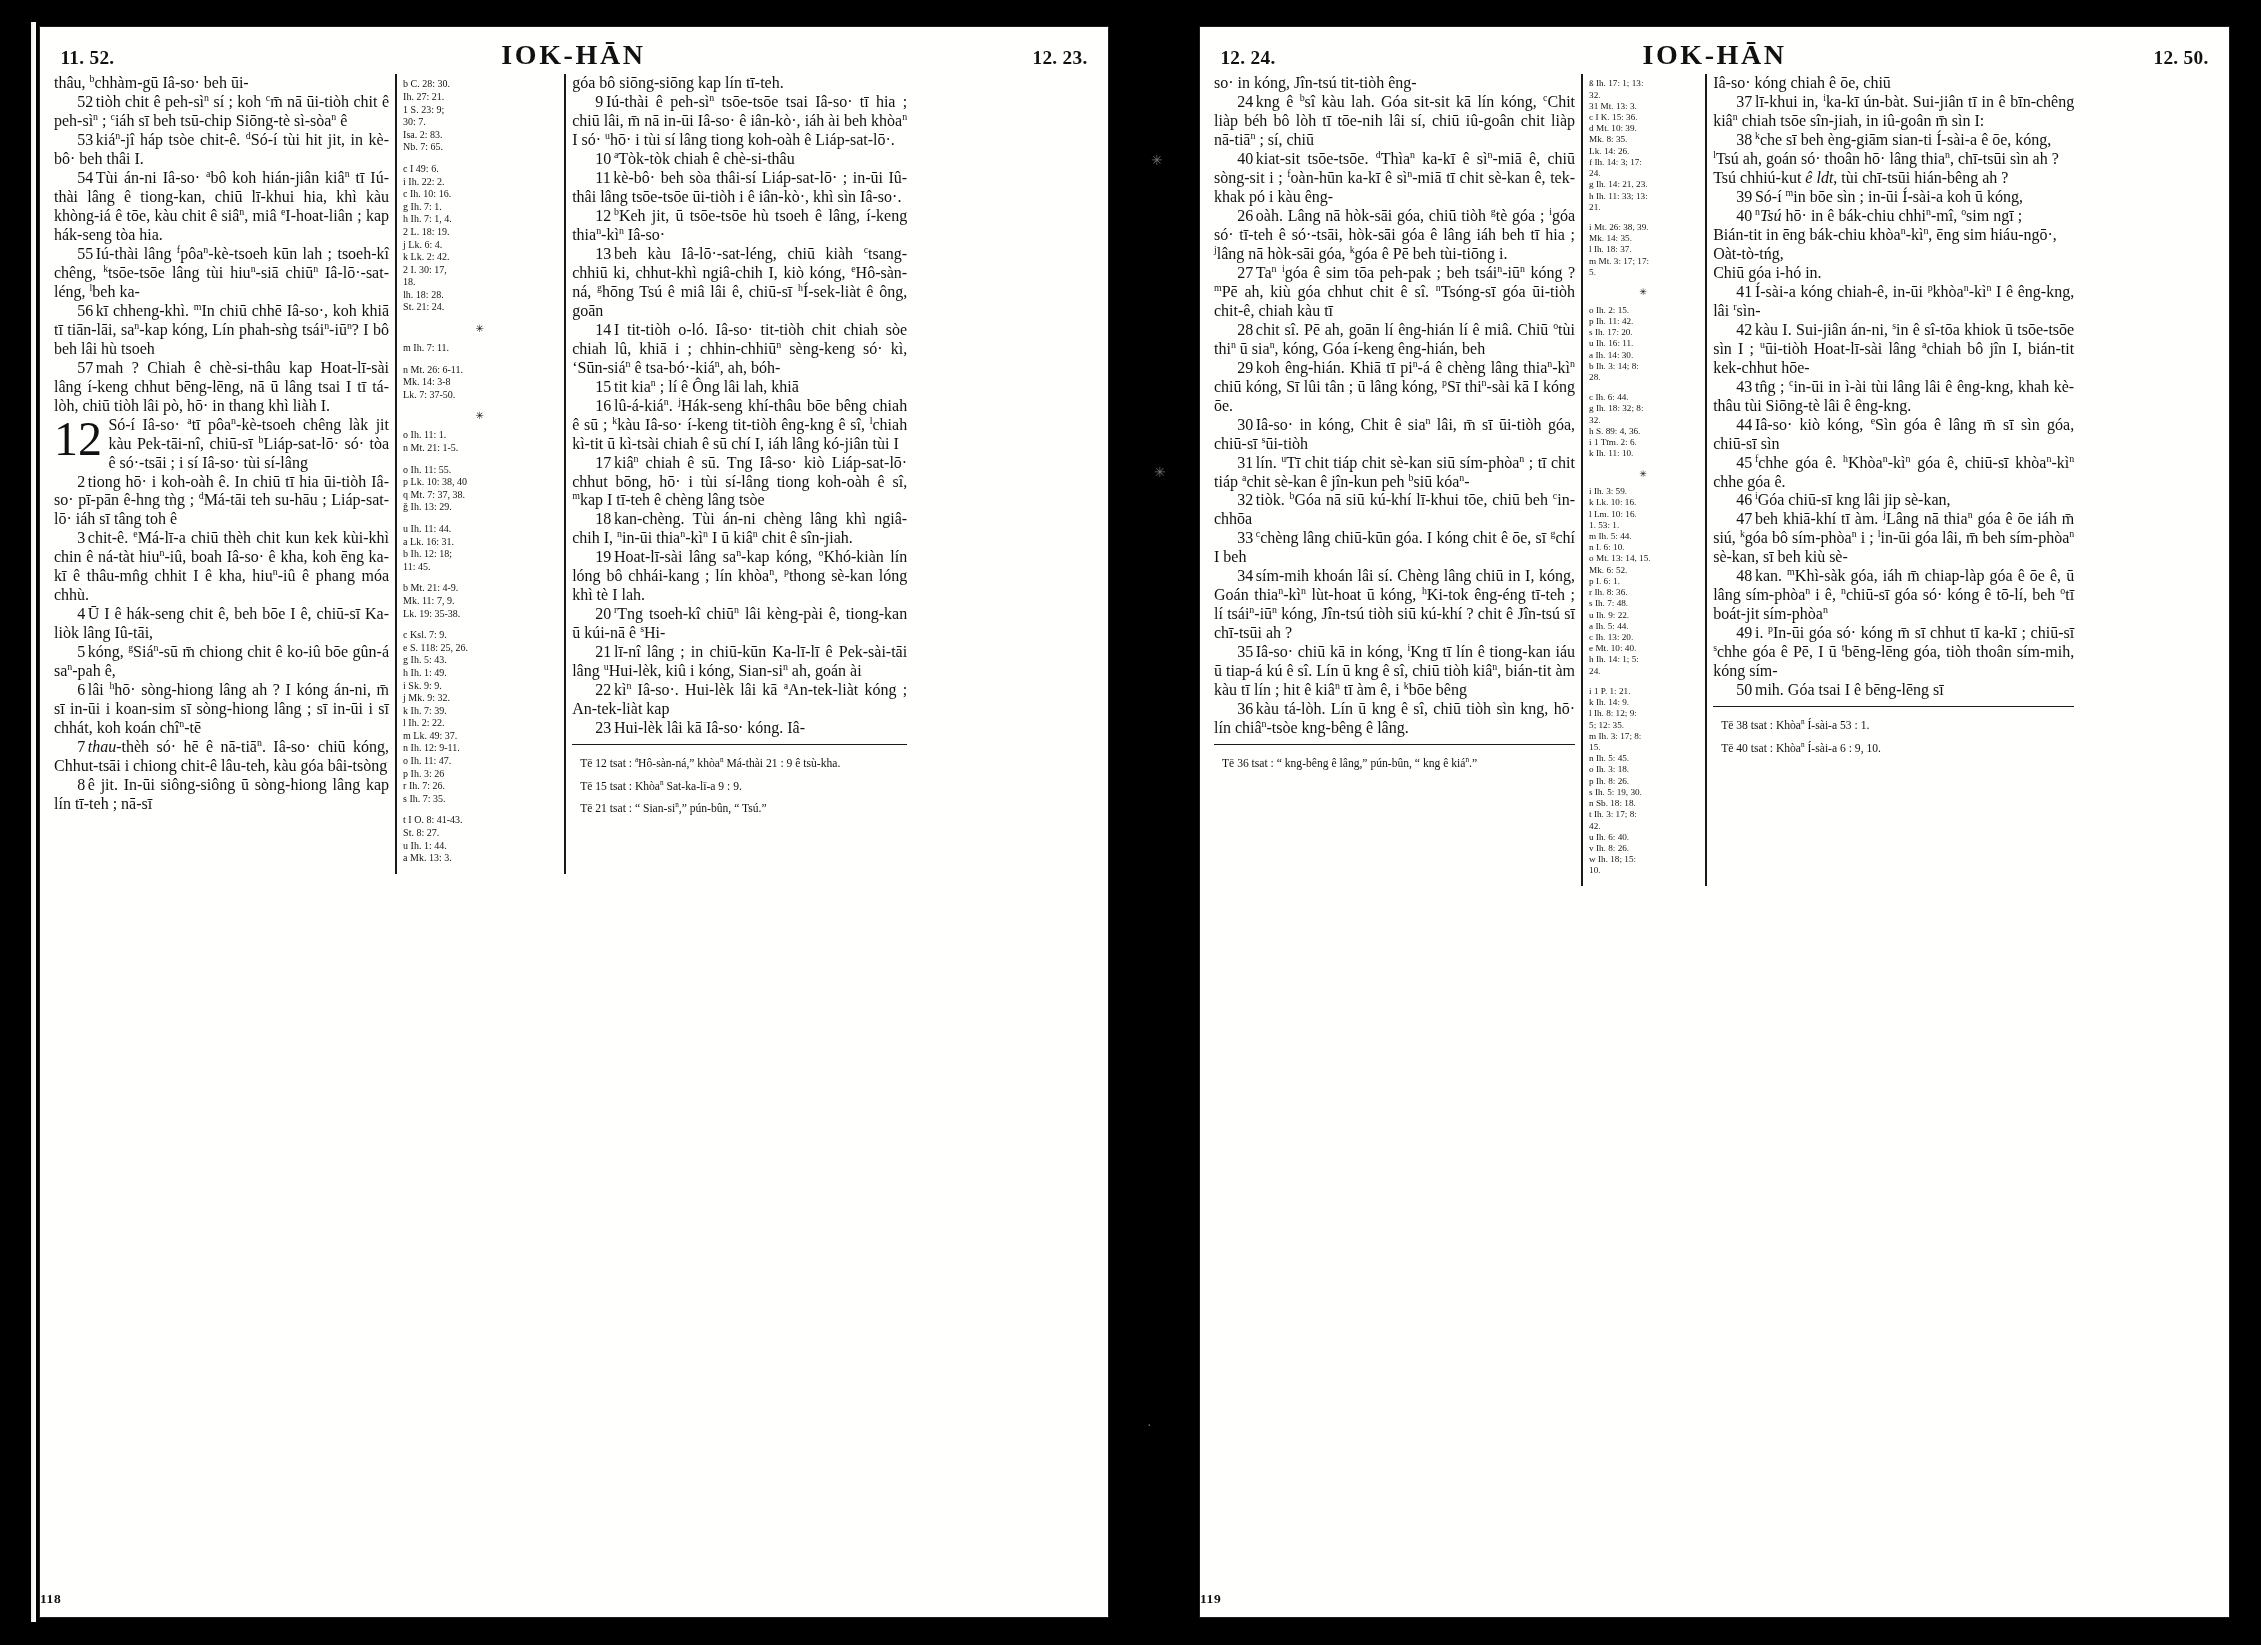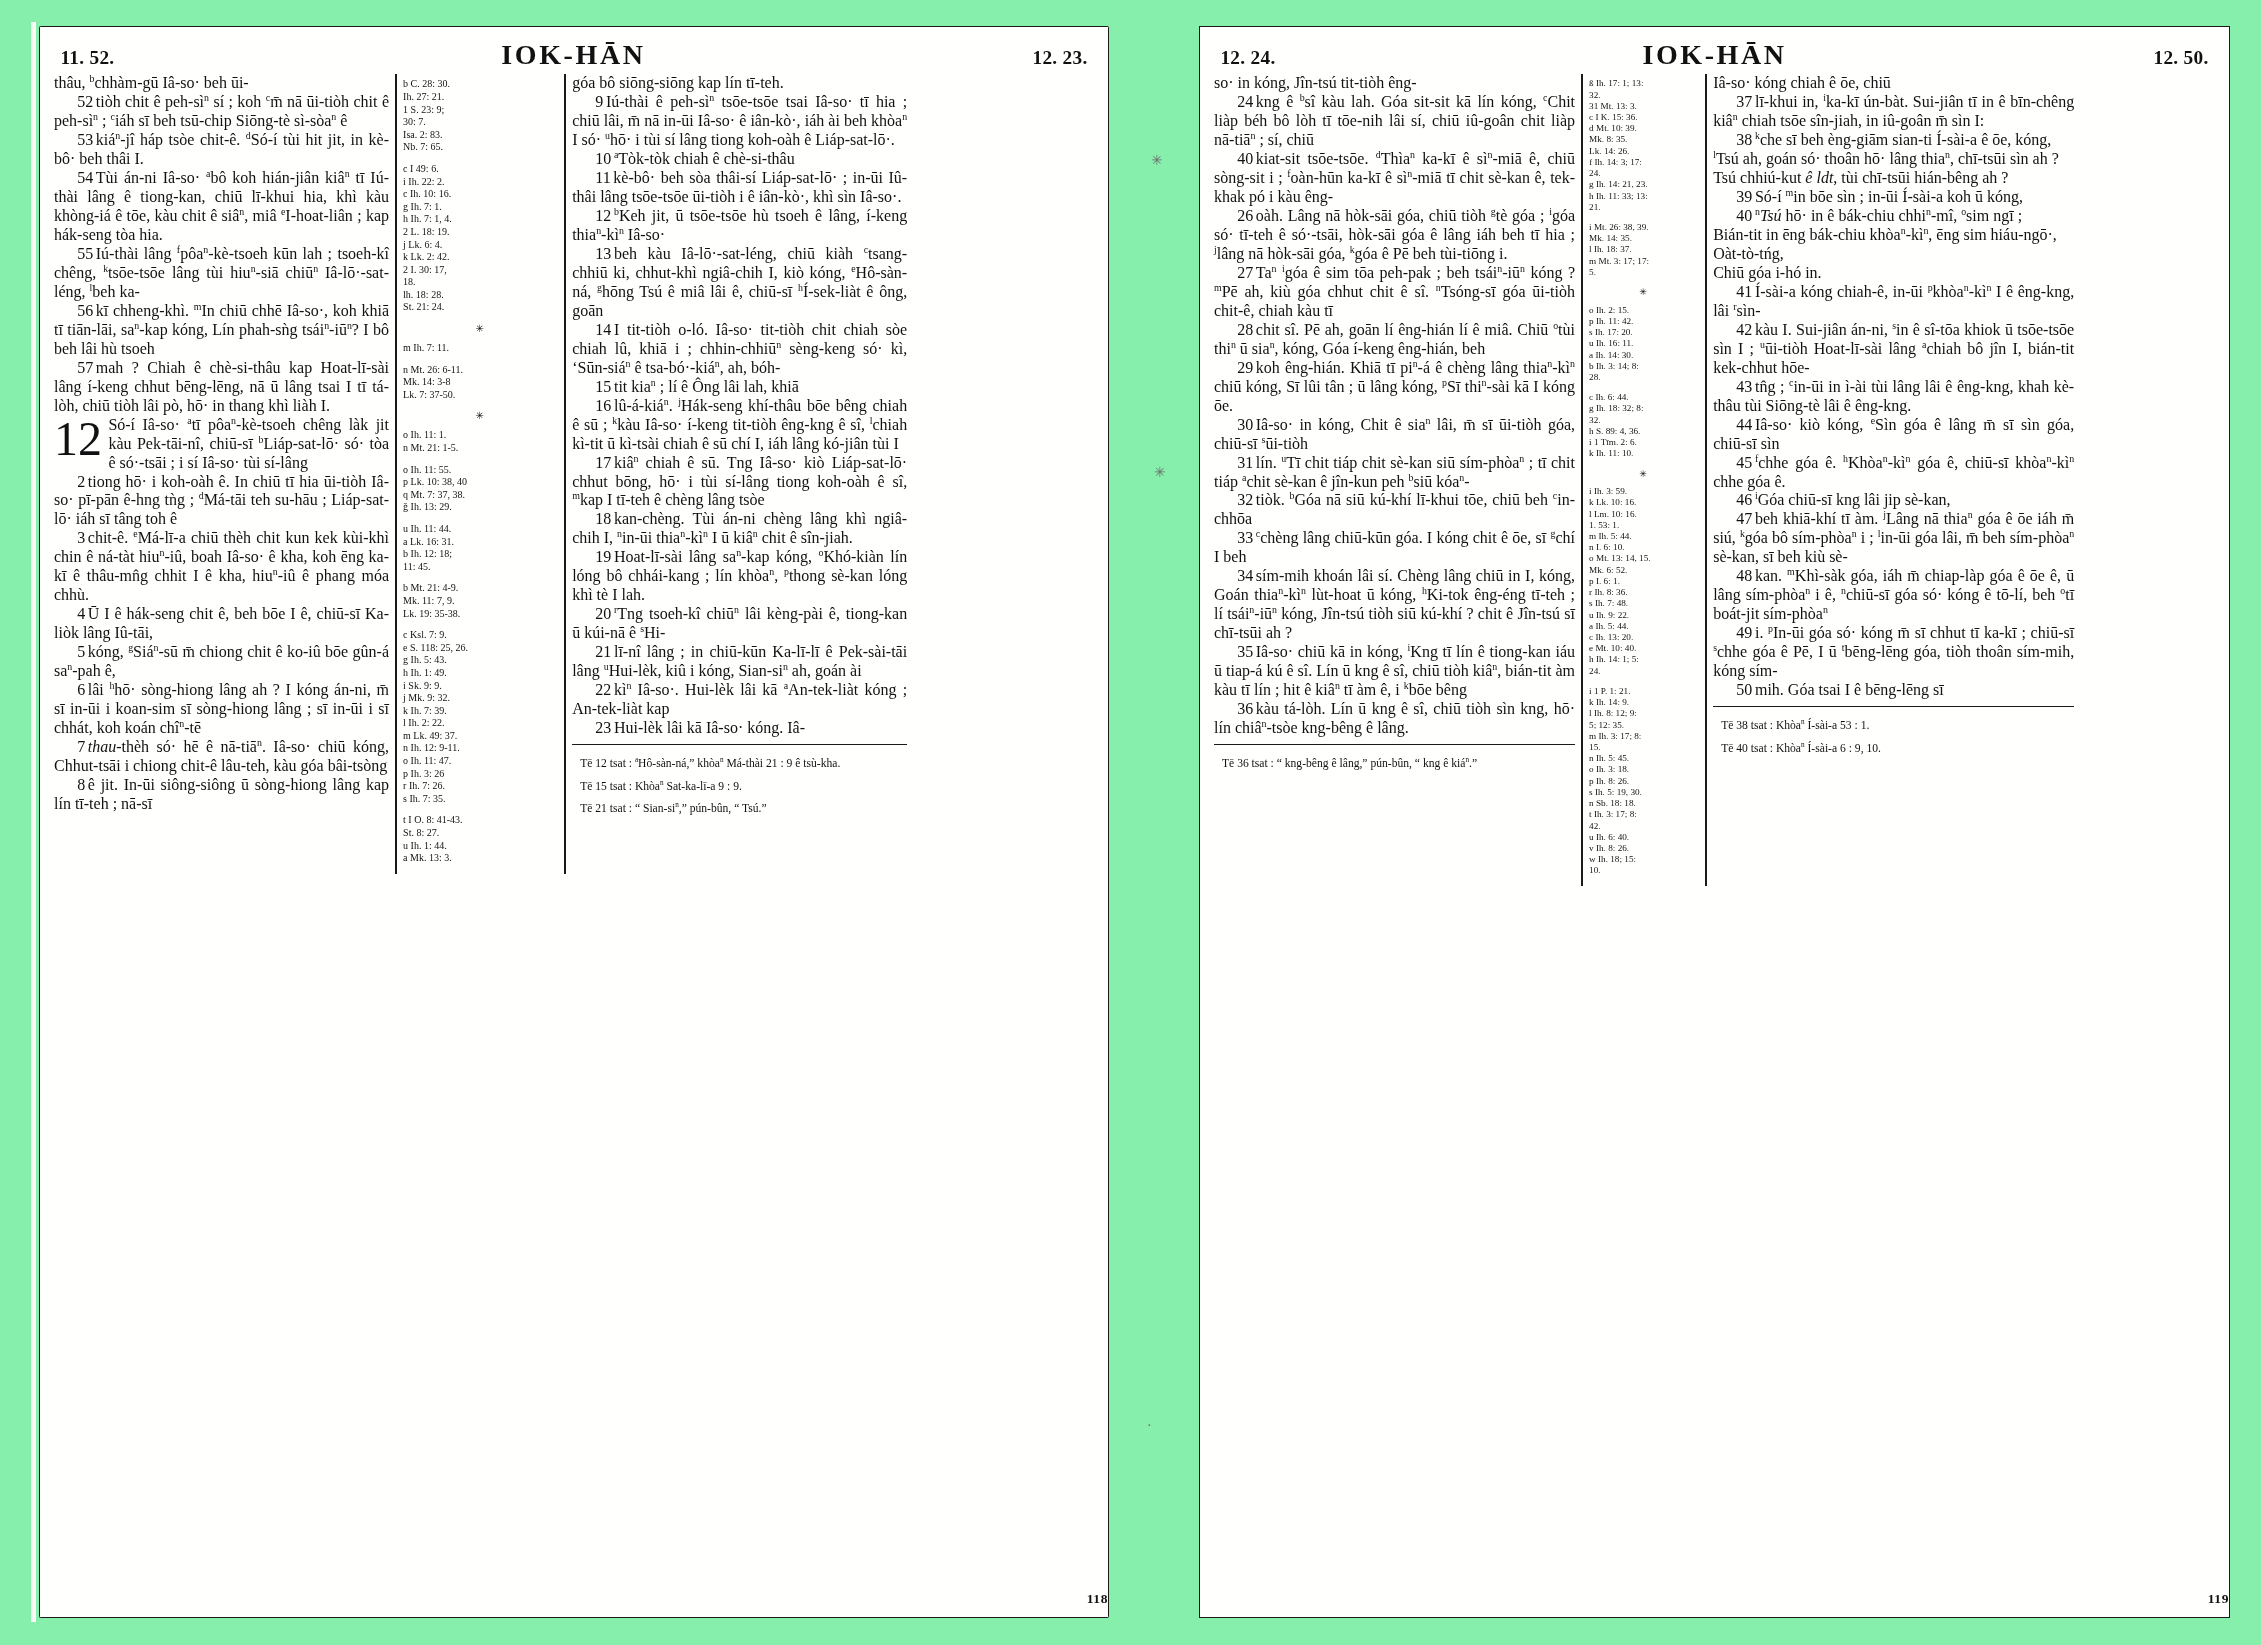--- a/index.html
+++ b/index.html
@@ -6,21 +6,21 @@
   body {
     width:2261px; height:1645px;
     background:#ffffff;
     font-family:"Liberation Serif", serif;
     color:#111;
     overflow:hidden;
   }
   .spread {
     position:relative;
     width:2261px; height:1645px;
-    background:#86efac;
+    background:#000000;
   }
   
   .page {
     position:absolute;
     top:26px;
     height:1592px;
     background:#fffffe;
     box-sizing:border-box;
   }
   .page.left { left:39px; width:1070px; border:1.9px solid #1a1a1a; border-radius:1.3px; }
@@ -87,21 +87,21 @@
   .footnote {
     margin-top:6.4px;
     border-top:1.3px solid #1a1a1a;
     padding-top:3.9px;
     font-size:11.6px;
     line-height:1.24;
     text-align:left;
   }
   .folio {
     position:absolute; bottom:10.3px; left:0; right:0;
-    text-align:right; font-size:13.5px; letter-spacing:0.6px; font-weight:700;
+    text-align:left; font-size:13.5px; letter-spacing:0.6px; font-weight:700;
   }
   .smear {
     position:absolute; color:#6b6b6b; font-size:14px;
   }
   .faint { color:#6f6f6f; }
 </style>
 </head>
 <body>
 
 <div class="spread">

